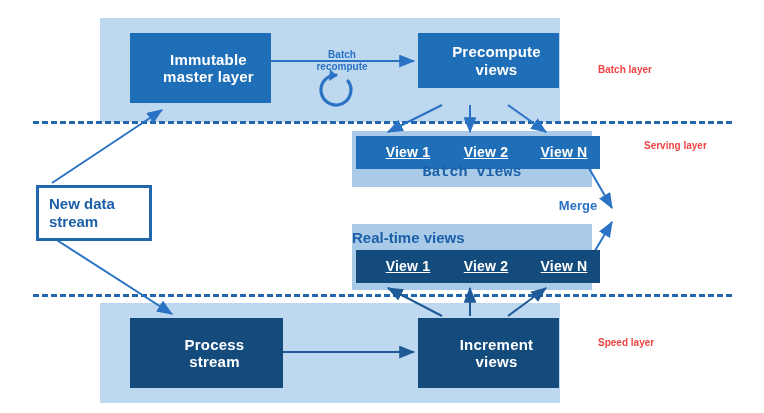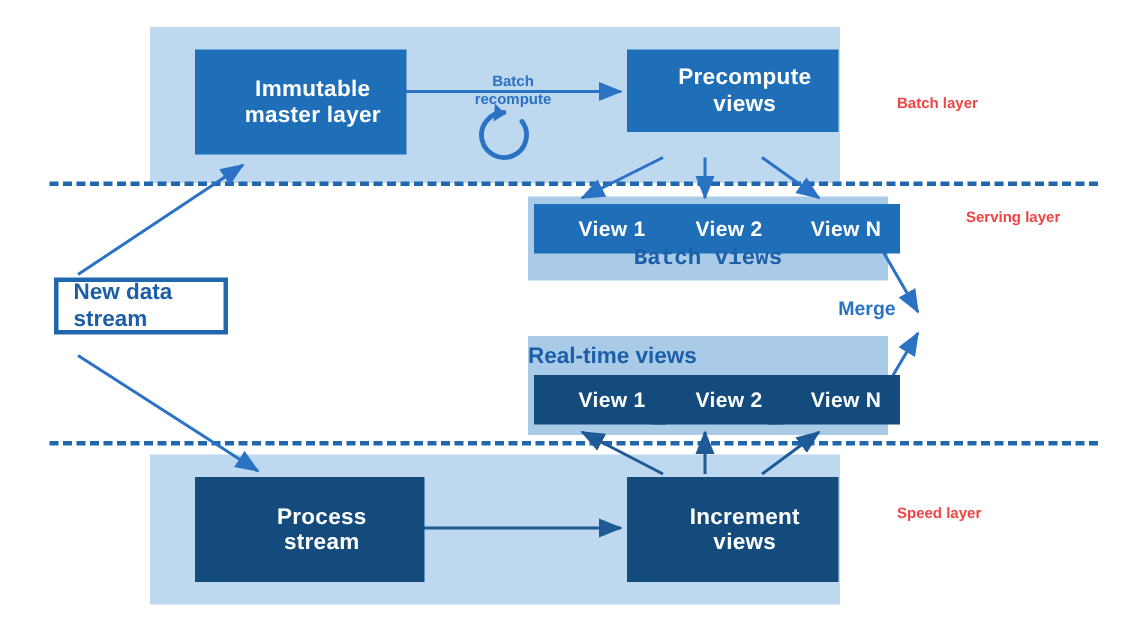--- a/index.html
+++ b/index.html
@@ -27,34 +27,34 @@
        text-align:center;color:#ffffff;font-weight:bold;line-height:1.15;
        letter-spacing:.2px;padding-left:16px;}
   .box-mid{background:#1f6eb8;}
   .box-dark{background:#134b7d;}
 
   #immutable-master-data{left:130px;top:33px;width:125px;height:70px;font-size:15px;}
   #precompute-views{left:418px;top:33px;width:125px;height:55px;font-size:15px;}
   #process-stream{left:130px;top:318px;width:137px;height:70px;font-size:15px;}
   #increment-views{left:418px;top:318px;width:125px;height:70px;font-size:15px;}
 
-  .view-box{position:absolute;width:72px;height:33px;font-size:14px;}
+  .view-box{position:absolute;width:72px;height:33px;font-size:14px;text-decoration:underline;}
   #bv-1{left:356px;top:136px;}
   #bv-2{left:434px;top:136px;}
   #bv-3{left:512px;top:136px;}
   #rv-1{left:356px;top:250px;}
   #rv-2{left:434px;top:250px;}
   #rv-3{left:512px;top:250px;}
 
   
   .box-outline{position:absolute;display:flex;align-items:center;
                justify-content:center;text-align:center;background:#ffffff;
                border:3px solid #2167ae;color:#1c5fa8;font-weight:bold;
                line-height:1.2;}
-  #new-data-stream{left:36px;top:185px;width:116px;height:38px;font-size:15px;
+  #new-data-stream{left:36px;top:185px;width:116px;height:56px;font-size:15px;
                    justify-content:flex-start;padding-left:10px;box-sizing:border-box;}
   #query-box{left:614px;top:192px;width:84px;height:42px;font-size:15px;}
 
   
   .lbl{position:absolute;color:#2a72c4;font-weight:bold;text-align:center;
        line-height:1.2;}
   #batch-recompute{left:282px;top:27px;width:120px;font-size:10px;margin-top:22px;}
   #real-time-increment{left:272px;top:355px;width:140px;font-size:15px;}
   #merge-label{left:548px;top:198px;width:60px;font-size:13px;}
 

